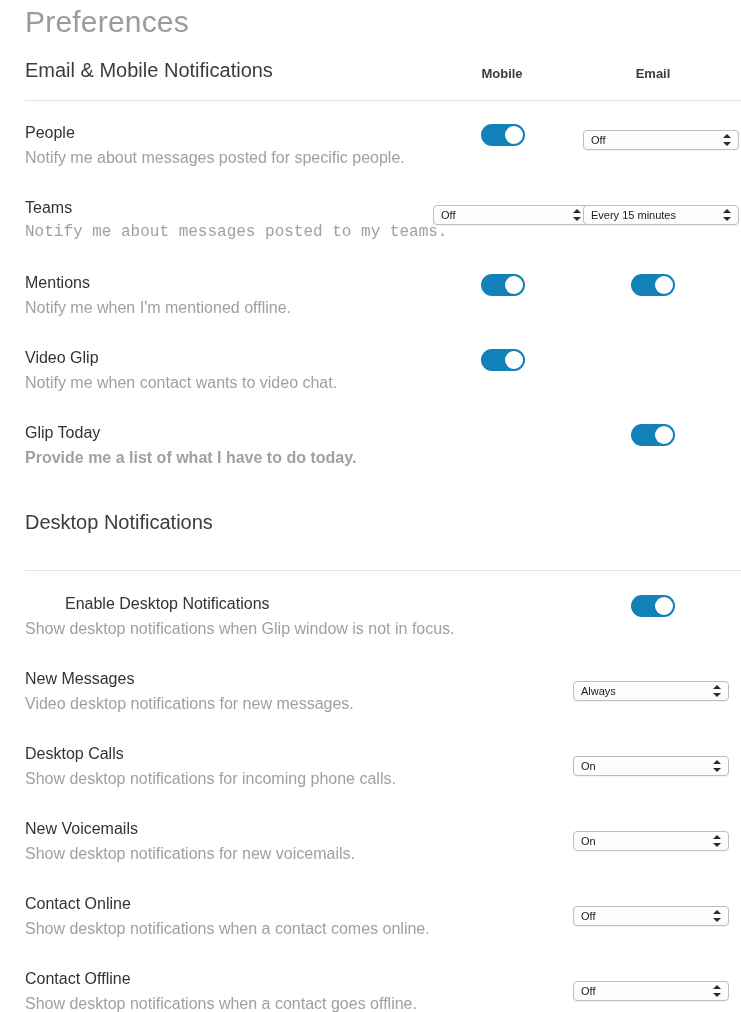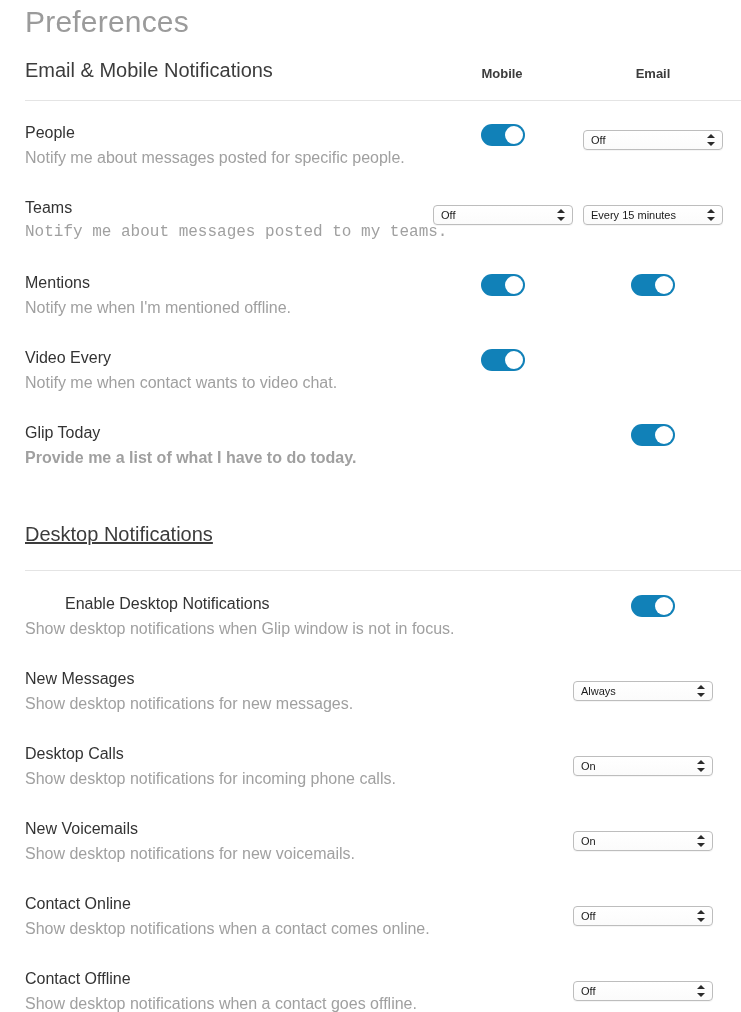--- a/index.html
+++ b/index.html
@@ -103,21 +103,21 @@
     left: 24px;
     width: 18px;
     height: 18px;
     border-radius: 50%;
     background: #ffffff;
   }
 
   
   .select {
     position: absolute;
-    width: 140px;
+    width: 156px;
     height: 20px;
     box-sizing: border-box;
     background: linear-gradient(#ffffff, #fbfbfb);
     border: 1px solid #bdbdbd;
     border-radius: 4px;
     box-shadow: 0 1px 0 rgba(0,0,0,0.04);
     cursor: pointer;
     padding-left: 19px;
   }
   .select .sel-value {
@@ -204,44 +204,44 @@
 
   <div class="row-label" style="top:273px;">Mentions</div>
   <div class="row-desc" style="top:300px;">Notify me when I'm mentioned offline.</div>
   <div class="toggle" style="left:503px; top:274px;">
     <div class="knob"></div>
   </div>
   <div class="toggle" style="left:653px; top:274px;">
     <div class="knob"></div>
   </div>
 
-  <div class="row-label" style="top:348px;">Video Every</div>
+  <div class="row-label" style="top:348px;">Video Glip</div>
   <div class="row-desc" style="top:375px;">Notify me when contact wants to video chat.</div>
   <div class="toggle" style="left:503px; top:349px;">
     <div class="knob"></div>
   </div>
 
   <div class="row-label" style="top:423px;">Glip Today</div>
   <div class="row-desc" style="top:450px;font-weight:bold;">Provide me a list of what I have to do today.</div>
   <div class="toggle" style="left:653px; top:424px;">
     <div class="knob"></div>
   </div>
 
-  <div class="section-head" style="top:522px;text-decoration:underline;">Desktop Notifications</div>
+  <div class="section-head" style="top:510px;">Desktop Notifications</div>
 
   <div class="divider" style="top:570px;"></div>
 
   <div class="row-label" style="top:594px;margin-left:40px;">Enable Desktop Notifications</div>
   <div class="row-desc" style="top:621px;">Show desktop notifications when Glip window is not in focus.</div>
   <div class="toggle" style="left:653px; top:595px;">
     <div class="knob"></div>
   </div>
 
   <div class="row-label" style="top:669px;">New Messages</div>
-  <div class="row-desc" style="top:696px;">Show desktop notifications for new messages.</div>
+  <div class="row-desc" style="top:696px;">Video desktop notifications for new messages.</div>
   <div class="select" style="left:573px; top:681px;">
     <div class="sel-value">Always</div>
     <div class="stepper">
       <span class="up"></span>
         <span class="down"></span>
     </div>
   </div>
 
   <div class="row-label" style="top:744px;">Desktop Calls</div>
   <div class="row-desc" style="top:771px;">Show desktop notifications for incoming phone calls.</div>

